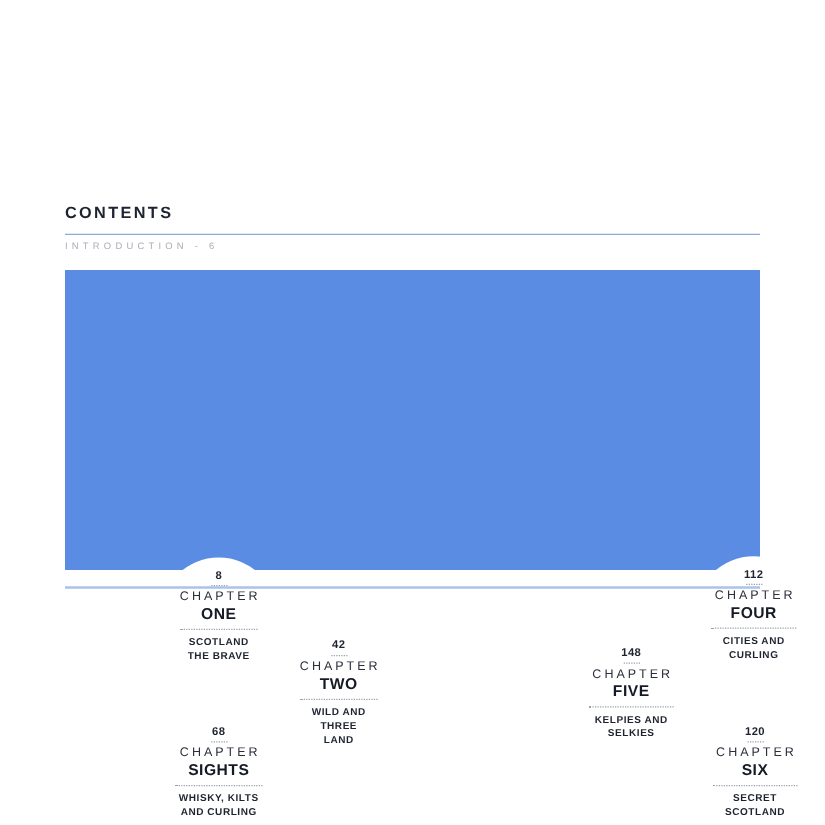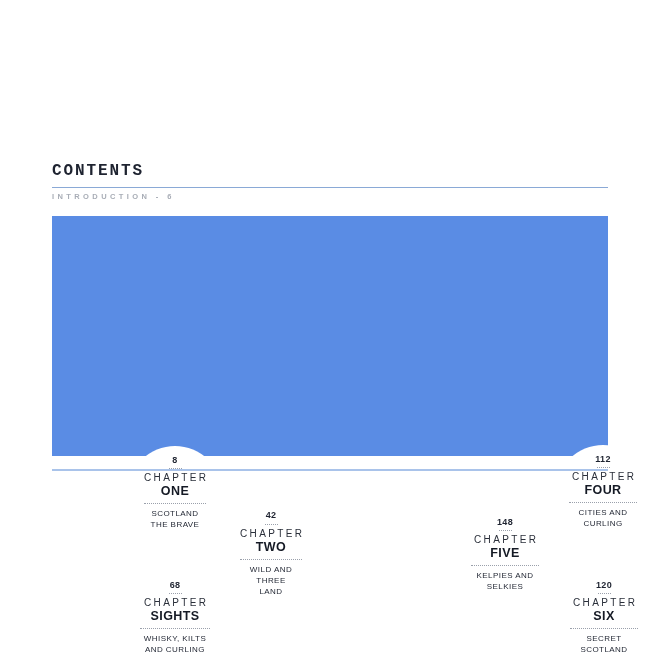--- a/index.html
+++ b/index.html
@@ -21,44 +21,43 @@
     width: 660px;
     height: 660px;
     background: #ffffff;
   }
 
   
   .page-title {
     position: absolute;
     left: 52px;
     top: 162px;
-    font-size: 16px;
+    font-size: 13px;
     font-weight: bold;
     letter-spacing: 1.9px;
     color: #1e2330;
-    font-family: Liberation Mono, monospace;
   }
 
   .rule-top {
     position: absolute;
     left: 52px;
     top: 187px;
     width: 556px;
     height: 1px;
     background: #8aa9d6;
   }
 
   .intro-line {
     position: absolute;
     left: 52px;
     top: 192px;
     font-size: 7.5px;
     letter-spacing: 3.4px;
     color: #a8adb6;
-    font-weight: bold;
+    font-weight: normal;
   }
 
   
   .blue-panel {
     position: absolute;
     left: 52px;
     top: 216px;
     width: 556px;
     height: 240px;
     background: #5a8ce4;
@@ -120,21 +119,21 @@
   }
 
   .bubble .dash-lg {
     height: 0;
     border-top: 1px dotted #9aa0ab;
     margin: 3.5px 0 4px 0;
   }
 
   .bubble .title {
     font-size: 8px;
-    font-weight: normal;
+    font-weight: bold;
     color: #1e2330;
     line-height: 1.38;
     letter-spacing: 0.45px;
   }
 
   
   #bubble-1 { left: 76px;  top: 230px; width: 94px; height: 94px; }
   #bubble-2 { left: 172px; top: 291px; width: 94px; height: 94px; text-align: center; }
   #bubble-3 { left: 76px;  top: 355px; width: 94px; height: 94px; }
   #bubble-4 { left: 504px; top: 229px; width: 94px; height: 94px; }

